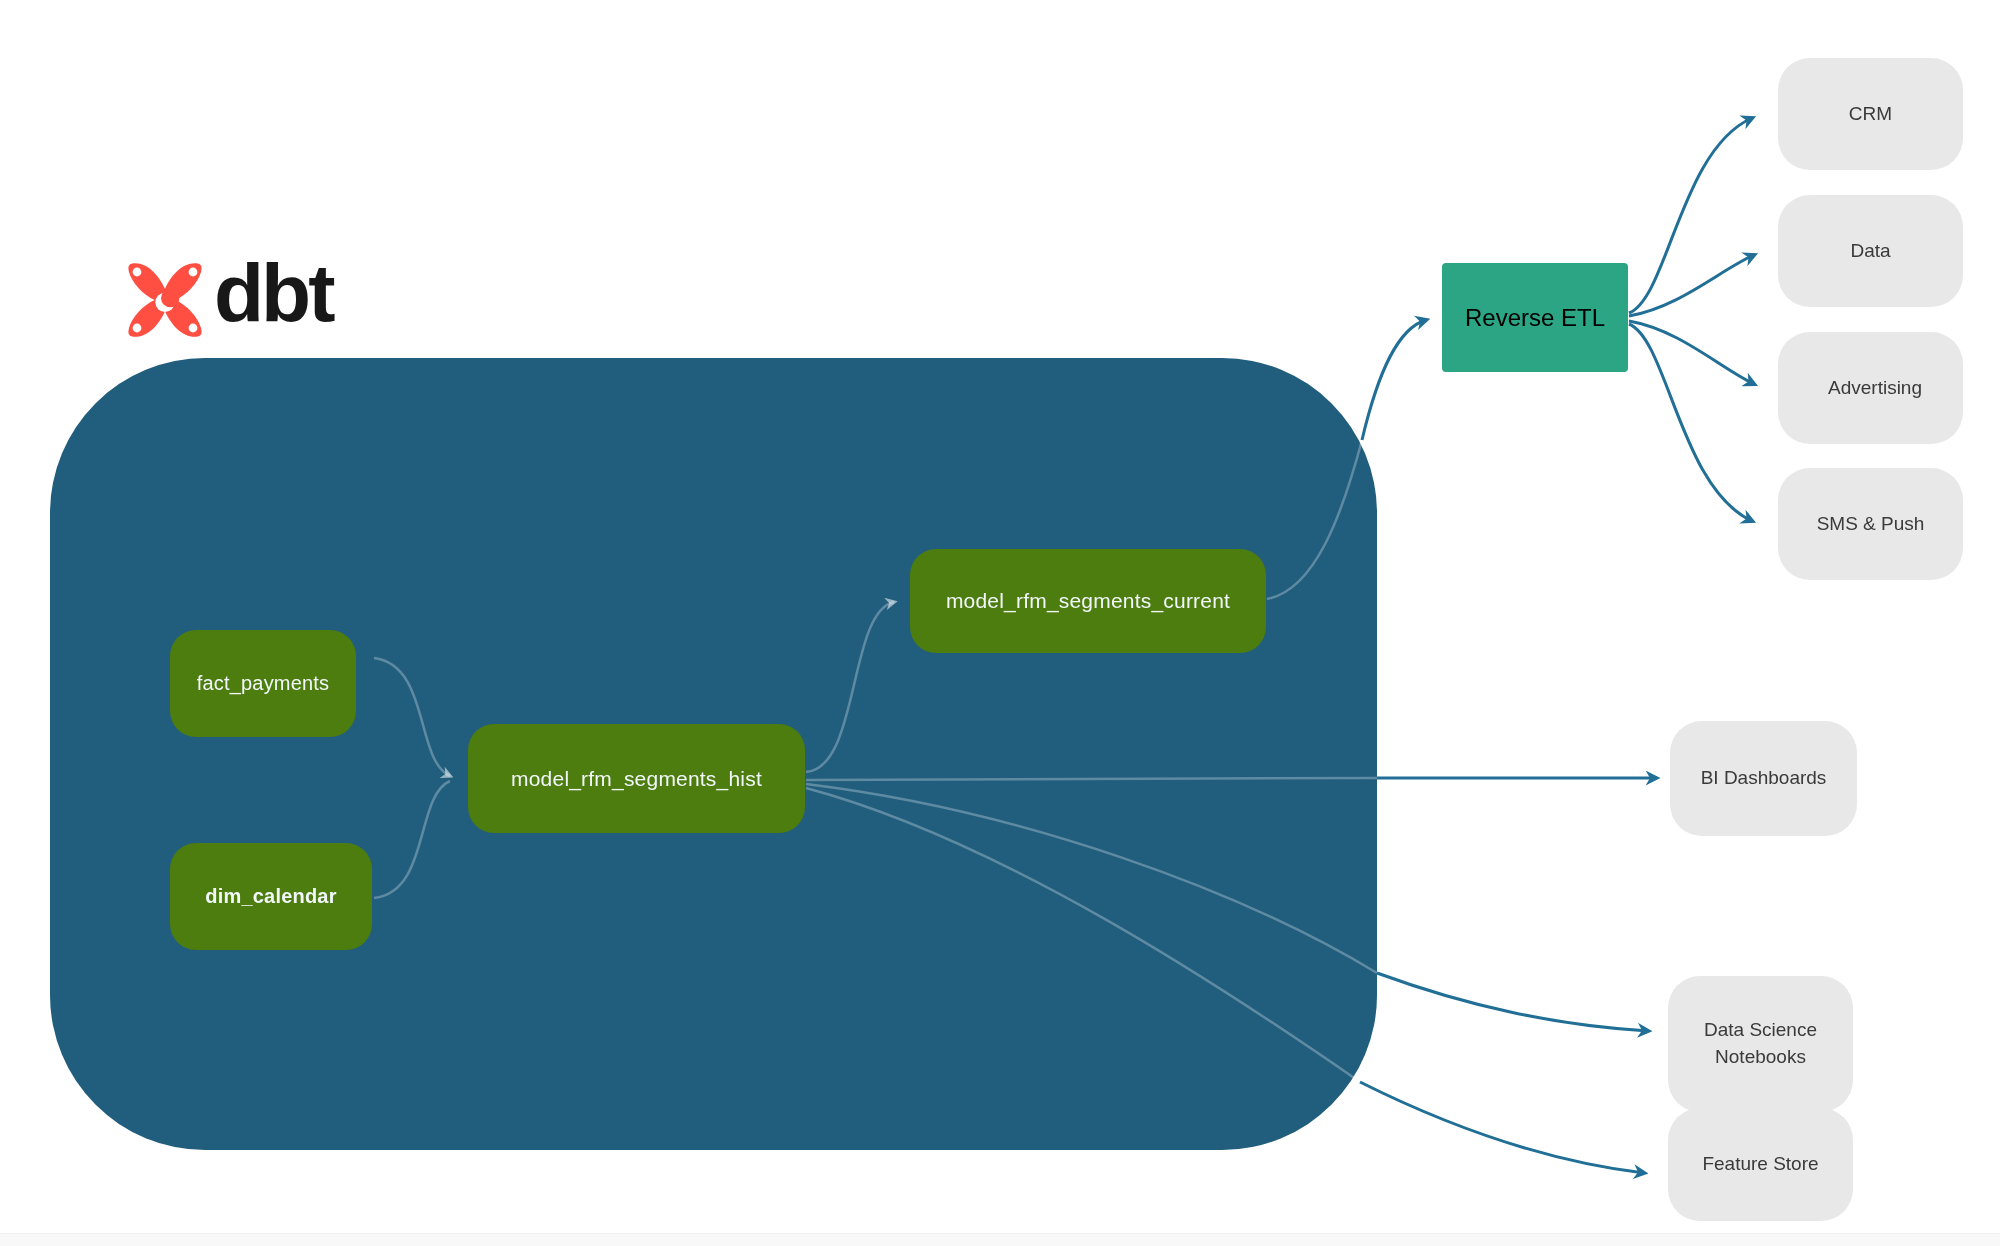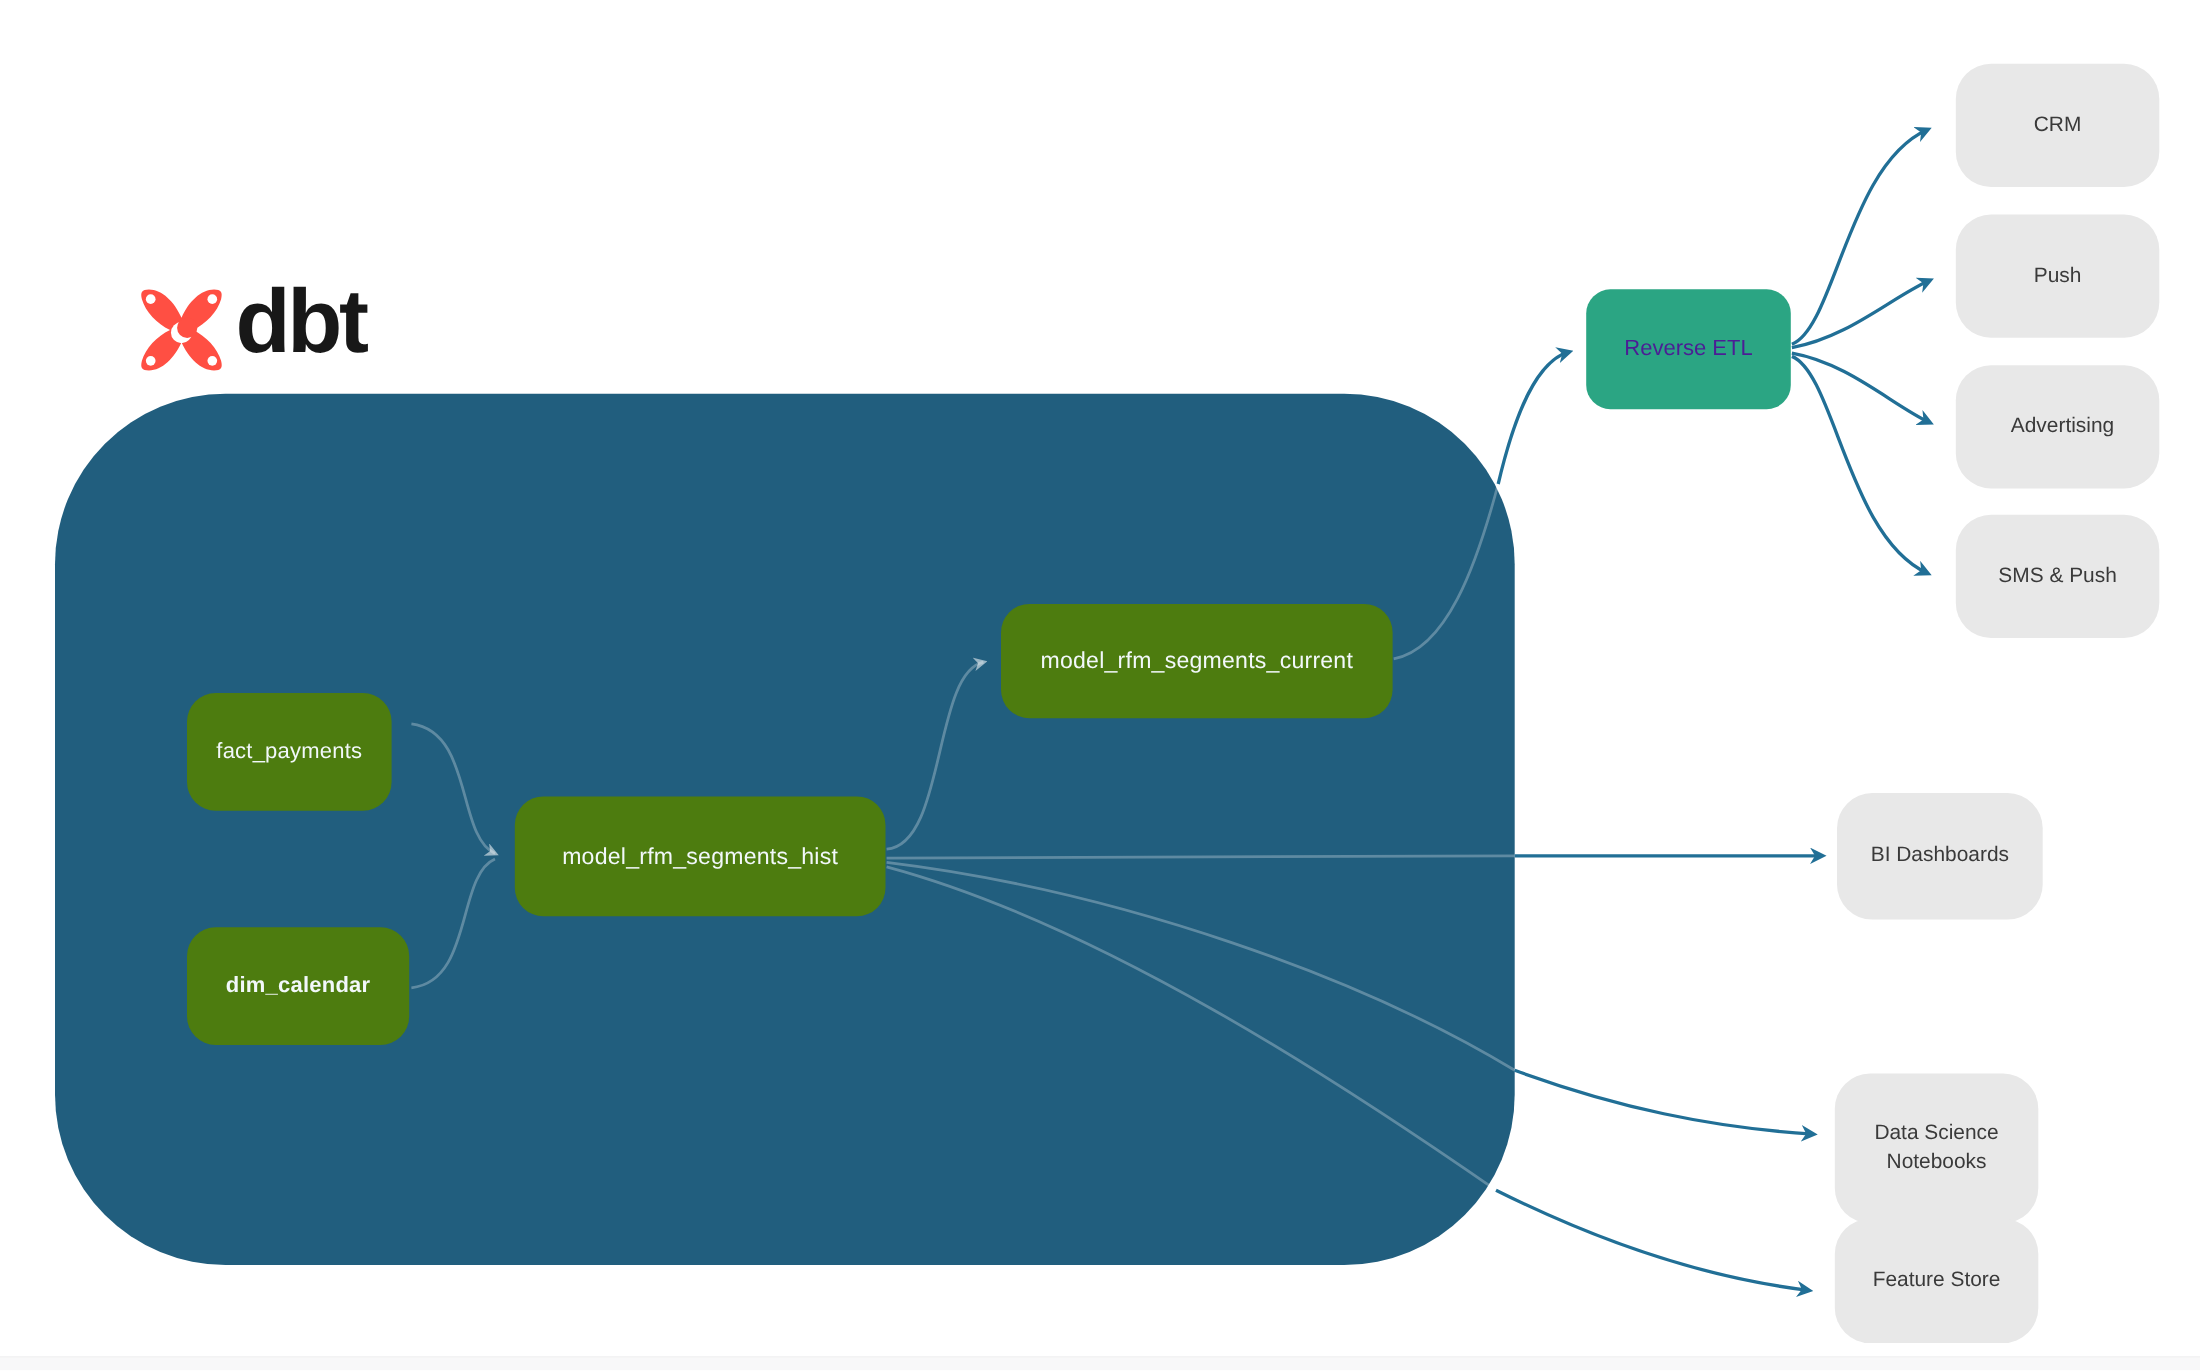--- a/index.html
+++ b/index.html
@@ -20,21 +20,21 @@
   
   .node {
     position:absolute; z-index:3; display:flex; align-items:center; justify-content:center;
     text-align:center; box-sizing:border-box;
   }
   .teal-node {
     background:#4d7c0f; color:#f2f8fa; border-radius:26px;
     font-size:20px; letter-spacing:0.2px;
   }
   .green-node {
-    background:#2ba583; color:#4c1d95; border-radius:22px; font-size:20px;
+    background:#2ba583; color:#000000; border-radius:4px; font-size:24px;
   }
   .gray-node {
     background:#e8e8e8; color:#3a3a3a; border-radius:32px; font-size:19px;
     line-height:1.4; padding:8px 18px;
   }
   #node-fact        { left:170px;  top:630px; width:186px; height:107px; }
   #node-dim         { left:170px;  top:843px; width:202px; height:107px;font-weight:bold; }
   #node-hist        { left:468px;  top:724px; width:337px; height:109px; font-size:21px; }
   #node-current     { left:910px;  top:549px; width:356px; height:104px; font-size:21px; }
   #node-reverse-etl { left:1442px; top:263px; width:186px; height:109px; }
@@ -127,21 +127,21 @@
   </div>
 
   <div id="node-reverse-etl" class="node green-node">
     <span>Reverse ETL</span>
   </div>
 
   <div id="node-crm" class="node gray-node">
     <span>CRM</span>
   </div>
   <div id="node-email" class="node gray-node">
-    <span>Push</span>
+    <span>Data</span>
   </div>
   <div id="node-advertising" class="node gray-node">
     <span>Advertising</span>
   </div>
   <div id="node-sms" class="node gray-node">
     <span>SMS &amp; Push</span>
   </div>
   <div id="node-bi" class="node gray-node">
     <span>BI Dashboards</span>
   </div>

